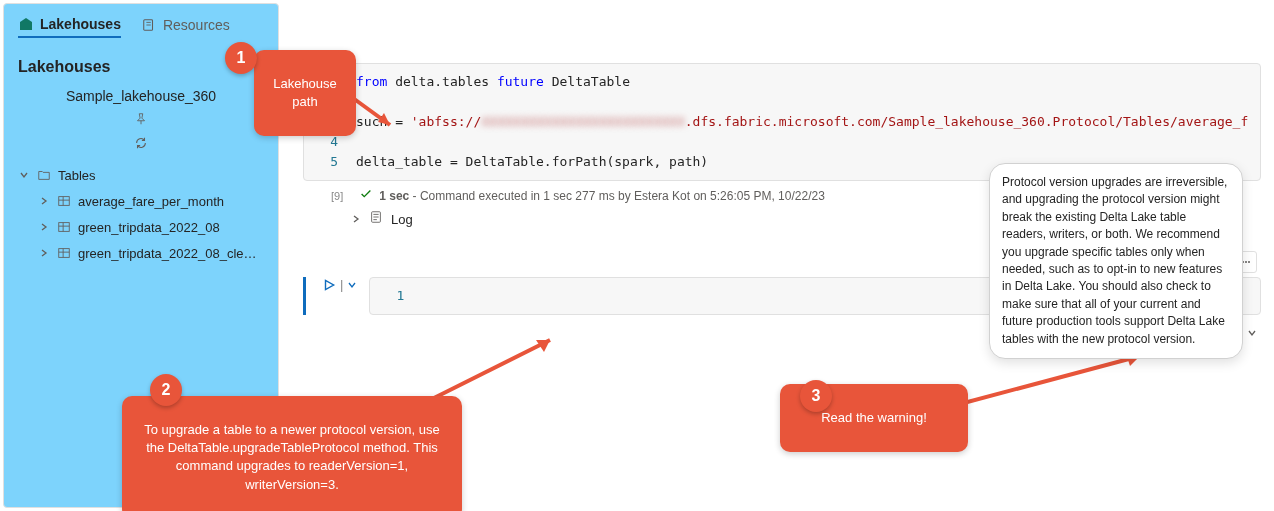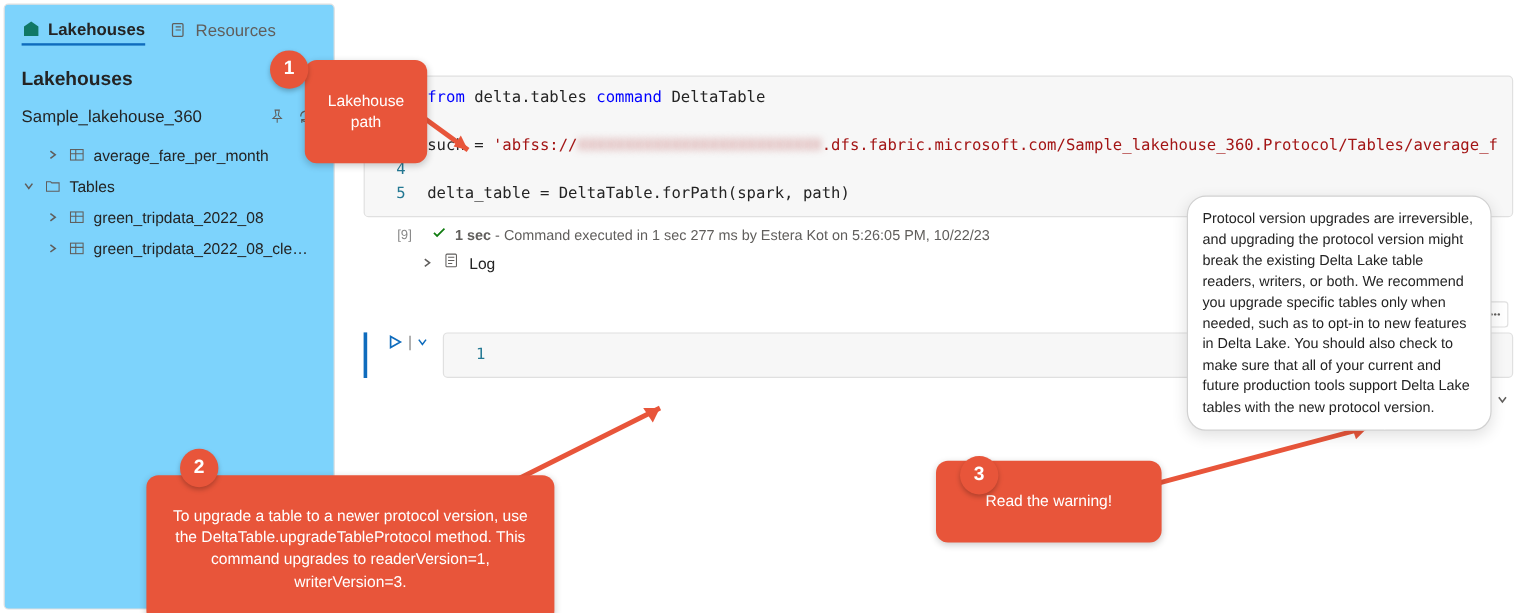--- a/index.html
+++ b/index.html
@@ -4,21 +4,21 @@
   <style>
     * { box-sizing: border-box; margin: 0; padding: 0; }
     body { font-family: "Segoe UI", -apple-system, sans-serif; font-size: 13px; color: #242424; background: #fff; width: 1274px; height: 511px; overflow: hidden; position: relative; }
     .container { display: flex; height: 100%; padding: 3px; }
     .sidebar { width: 276px; border: 1px solid #e0e0e0; border-radius: 4px; padding: 12px 0; background: #7dd3fc; }
     .tabs { display: flex; gap: 20px; padding: 0 14px 10px; }
     .tab { display: flex; align-items: center; gap: 6px; font-size: 14px; color: #605e5c; cursor: pointer; padding-bottom: 4px; }
     .tab.active { color: #242424; font-weight: 600; border-bottom: 2px solid #0f6cbd; }
     .tab-icon { width: 16px; height: 16px; display: inline-flex; align-items: center; justify-content: center; }
     .heading { font-size: 16px; font-weight: 600; padding: 10px 14px 6px; }
-    .selector-row { display: flex; align-items: center; padding: 6px 14px 10px; gap: 6px; }
+    .selector-row { display: flex; align-items: center; padding: 6px 14px 10px; gap: 6px; flex-direction: column; }
     .selector-name { flex: 1; font-size: 14px; }
     .pin, .refresh { width: 18px; height: 18px; display: inline-flex; align-items: center; justify-content: center; color: #605e5c; cursor: pointer; }
     .tree { padding: 0 6px; }
     .tree-item { display: flex; align-items: center; gap: 6px; padding: 5px 8px; font-size: 13px; color: #242424; cursor: pointer; border-radius: 2px; }
     .chevron { width: 12px; height: 12px; display: inline-flex; align-items: center; justify-content: center; color: #605e5c; }
     .folder-icon, .table-icon { width: 16px; height: 16px; display: inline-flex; align-items: center; justify-content: center; }
     .indent1 { padding-left: 28px; }
     .ellipsis { text-overflow: ellipsis; overflow: hidden; white-space: nowrap; max-width: 180px; }
 
     .main { flex: 1; position: relative; padding: 60px 10px 10px 24px; }
@@ -91,48 +91,48 @@
           </svg>
       </span>
       <span class="refresh">
         <svg width="14" height="14" viewBox="0 0 16 16">
             <path d="M3 8a5 5 0 0 1 9-3M13 8a5 5 0 0 1-9 3" fill="none" stroke="#605e5c" stroke-width="1.2"></path>
             <path d="M12 2v3h-3M4 14v-3h3" fill="none" stroke="#605e5c" stroke-width="1.2"></path>
           </svg>
       </span>
     </div>
     <div class="tree">
+      <div class="tree-item">
+        <span class="chevron">
+          <svg width="10" height="10" viewBox="0 0 10 10">
+              <path d="M2 3l3 4 3-4" fill="none" stroke="#605e5c" stroke-width="1.3"></path>
+            </svg>
+        </span>
+        <span class="folder-icon">
+          <svg width="14" height="14" viewBox="0 0 16 16">
+              <path d="M2 4h4l1 1h7v8H2z" fill="none" stroke="#605e5c" stroke-width="1"></path>
+            </svg>
+        </span>
+        <span>Tables</span>
+      </div>
       <div class="tree-item indent1">
         <span class="chevron">
             <svg width="10" height="10" viewBox="0 0 10 10">
               <path d="M3 2l4 3-4 3" fill="none" stroke="#605e5c" stroke-width="1.3"></path>
             </svg>
           </span>
         <span class="table-icon">
             <svg width="14" height="14" viewBox="0 0 16 16">
               <rect x="2" y="3" width="12" height="10" fill="none" stroke="#605e5c"></rect>
               <line x1="2" y1="7" x2="14" y2="7" stroke="#605e5c"></line>
               <line x1="7" y1="3" x2="7" y2="13" stroke="#605e5c"></line>
             </svg>
           </span>
         <span class="ellipsis">average_fare_per_month</span>
       </div>
-      <div class="tree-item">
-        <span class="chevron">
-          <svg width="10" height="10" viewBox="0 0 10 10">
-              <path d="M2 3l3 4 3-4" fill="none" stroke="#605e5c" stroke-width="1.3"></path>
-            </svg>
-        </span>
-        <span class="folder-icon">
-          <svg width="14" height="14" viewBox="0 0 16 16">
-              <path d="M2 4h4l1 1h7v8H2z" fill="none" stroke="#605e5c" stroke-width="1"></path>
-            </svg>
-        </span>
-        <span>Tables</span>
-      </div>
       <div class="tree-item indent1">
         <span class="chevron">
             <svg width="10" height="10" viewBox="0 0 10 10">
               <path d="M3 2l4 3-4 3" fill="none" stroke="#605e5c" stroke-width="1.3"></path>
             </svg>
           </span>
         <span class="table-icon">
             <svg width="14" height="14" viewBox="0 0 16 16">
               <rect x="2" y="3" width="12" height="10" fill="none" stroke="#605e5c"></rect>
               <line x1="2" y1="7" x2="14" y2="7" stroke="#605e5c"></line>
@@ -157,21 +157,21 @@
         <span class="ellipsis">green_tripdata_2022_08_cleans...</span>
       </div>
     </div>
   </aside>
 
   <main class="main">
     <div class="cell">
       <div class="code-box">
         <div class="code-line">
             <span class="lineno">1</span>
-            <span class="codecontent"><span class="tok-kw">from</span> <span>delta.tables</span> <span class="tok-kw">command</span> <span>DeltaTable</span></span>
+            <span class="codecontent"><span class="tok-kw">from</span> <span>delta.tables</span> <span class="tok-kw">future</span> <span>DeltaTable</span></span>
           </div>
         <div class="code-line">
             <span class="lineno">2</span>
             <span class="codecontent"></span>
           </div>
         <div class="code-line">
             <span class="lineno">3</span>
             <span class="codecontent"><span>such</span><span> = </span><span class="tok-str"><span>'abfss://</span><span class="blur">XXXXXXXXXXXXXXXXXXXXXXXXXX</span><span>.dfs.fabric.microsoft.com/Sample_lakehouse_360.Protocol/Tables/average_f</span></span></span>
           </div>
         <div class="code-line">

